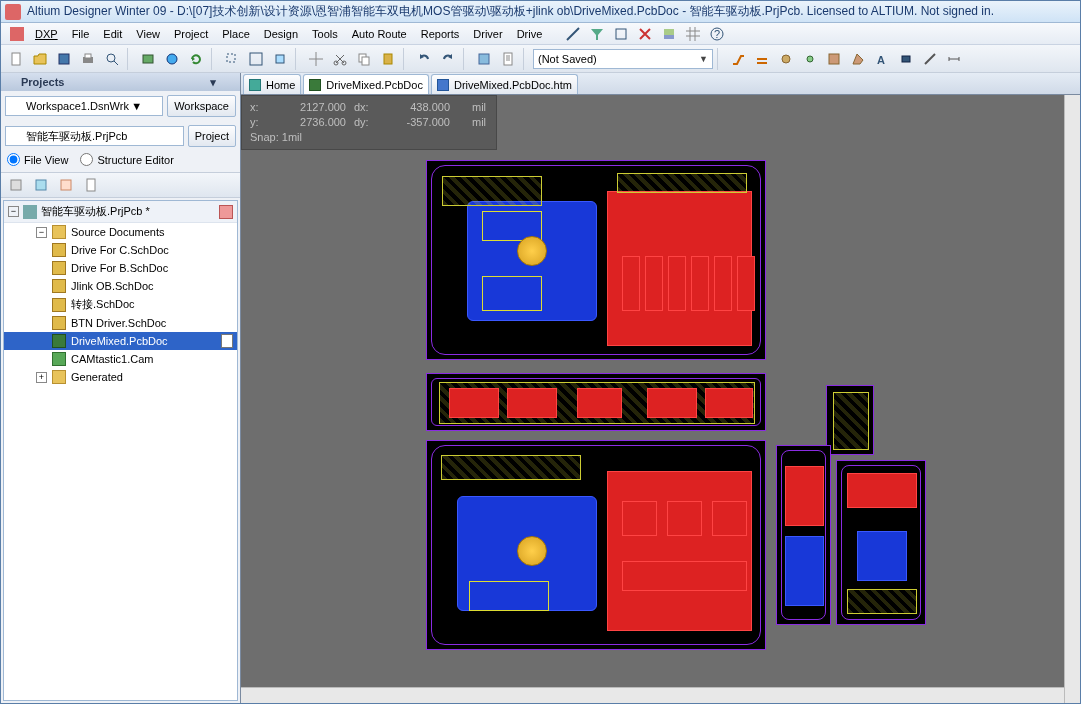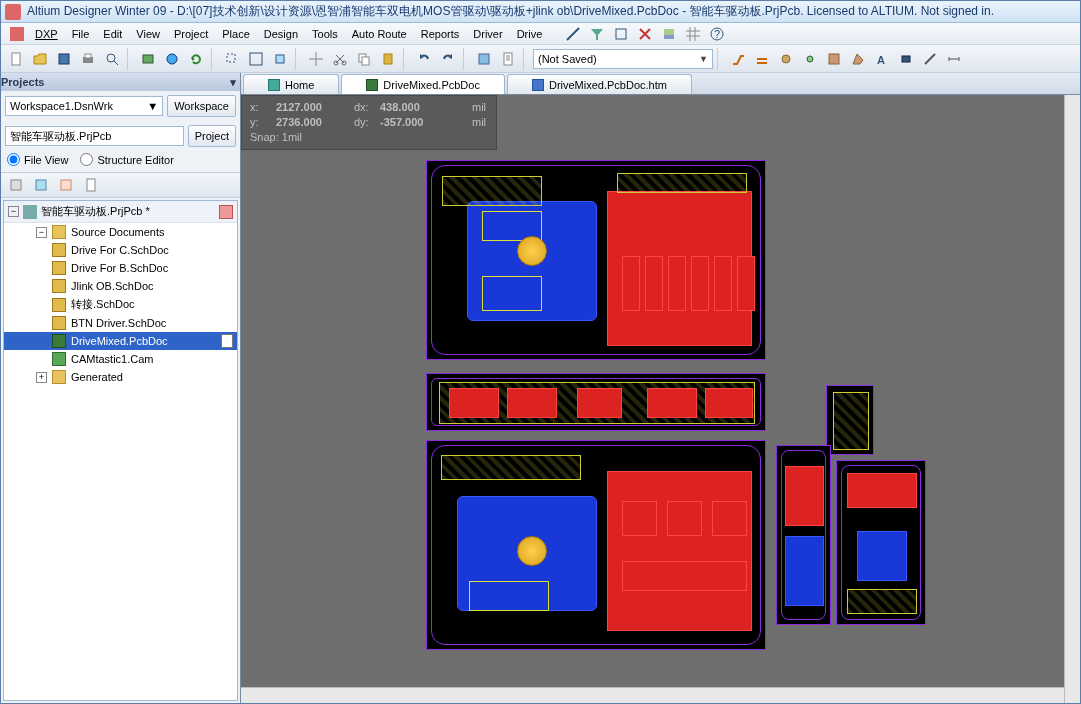--- a/index.html
+++ b/index.html
@@ -14,24 +14,24 @@
 .menubar .sep { width: 10px; }
 .menubar .tbicon { width:16px; height:16px; margin:0 2px; display:inline-flex; align-items:center; justify-content:center; border:1px solid transparent;}
 .menubar .tbicon svg { pointer-events:none;}
 .toolbar { height: 28px; background: linear-gradient(#f3f6fa,#dfe6ef); border-bottom: 1px solid #c5cedb; display:flex; align-items:center; padding:0 4px; gap:2px;}
 .tbtn { width:22px; height:22px; display:flex; align-items:center; justify-content:center; border:1px solid transparent; border-radius:2px;}
 .tsep { width:6px; height:22px; border-left:1px solid #c5cedb; margin:0 2px;}
 .combo { height:20px; border:1px solid #9fb8d4; background:#fff; display:flex; align-items:center; padding:0 4px; min-width:120px;}
 .combo .arrow{margin-left:auto; font-size:9px; color:#444;}
 .body { flex:1; display:flex; min-height:0;}
 .side { width:240px; border-right:1px solid #7a8aa0; display:flex; flex-direction:column; background:#eef1f6;}
-.panelhdr { height:18px; background:linear-gradient(#d5dfee,#b9c8dd); padding:0 0; display:flex; align-items:center; font-weight:bold; color:#2a3a55;}
+.panelhdr { height:18px; background:linear-gradient(#d5dfee,#b9c8dd); padding:0 20px; display:flex; align-items:center; font-weight:bold; color:#2a3a55;}
 .panelhdr .xbtn{margin-left:auto;width:14px;height:14px;display:flex;align-items:center;justify-content:center;}
 .wrow{display:flex; gap:4px; padding:4px; align-items:center;}
-.wsel{flex:1; height:20px; border:1px solid #9fb8d4; background:#fff; display:flex; align-items:center; padding:0 4px;}
+.wsel{flex:1; height:20px; border:1px solid #9fb8d4; background:#fff; display:flex; align-items:center; padding:0 20px;}
 .btn{height:22px; padding:0 6px; border:1px solid #9fb8d4; background:linear-gradient(#fdfdfe,#e2e8f0); border-radius:2px; display:flex; align-items:center;}
 .radiorow{display:flex; gap:12px; padding:2px 6px 6px 6px; align-items:center;}
 .radiorow label{display:flex; align-items:center; gap:4px;}
 .minitb{height:26px; border-top:1px solid #c5cedb; border-bottom:1px solid #c5cedb; display:flex; align-items:center; padding:0 4px; gap:3px; background:linear-gradient(#f3f6fa,#dfe6ef);}
 .tree{flex:1; overflow:auto; background:#fff; border:1px solid #9fb8d4; margin:2px;}
 .treehdr{background:#eef2f8; padding:3px 4px; display:flex; align-items:center; gap:4px; border-bottom:1px solid #dde4ee;}
 .treehdr .ticon{width:14px;height:14px;background:#7aa; display:inline-block;}
 .treehdr .page{margin-left:auto;width:14px;height:14px;background:#e99;border:1px solid #b55;}
 .node{padding:2px 4px 2px 20px; display:flex; align-items:center; gap:5px; white-space:nowrap;}
 .node.d1{padding-left:32px;}
@@ -39,31 +39,31 @@
 .node .nicon{width:14px;height:14px; display:inline-block;}
 .ic-folder{background:#e8c35a;border:1px solid #b89030;}
 .ic-sch{background:#e0ba4a;border:1px solid #a07820;}
 .ic-pcb{background:#3a7a3a;border:1px solid #205020;}
 .ic-cam{background:#58a858;border:1px solid #307030;}
 .node.sel{background:#2e64c8; color:#fff;}
 .node .docicon{margin-left:auto;width:12px;height:14px;background:#fff;border:1px solid #777;}
 .exp{width:11px;height:11px;border:1px solid #888;display:inline-flex;align-items:center;justify-content:center;font-size:9px;line-height:1;}
 .main { flex:1; display:flex; flex-direction:column; background:#6e6e6e; min-width:0;}
 .doctabs{height:22px; background:linear-gradient(#e5ecf5,#d0dae8); display:flex; align-items:flex-end; padding:0 2px; gap:2px; border-bottom:1px solid #7a8aa0;}
-.doctab{height:20px; padding:0 24px; display:flex; align-items:center; gap:5px; background:linear-gradient(#fdfdfe,#e2e8f0); border:1px solid #9fb8d4; border-bottom:none; border-radius:3px 3px 0 0;}
+.doctab{height:20px; padding:0 5px; display:flex; align-items:center; gap:5px; background:linear-gradient(#fdfdfe,#e2e8f0); border:1px solid #9fb8d4; border-bottom:none; border-radius:3px 3px 0 0;}
 .doctab .dicon{width:12px;height:12px;}
 .doctab.home .dicon{background:#4a9; border:1px solid #277;}
 .doctab.pcb .dicon{background:#3a7a3a;border:1px solid #205020;}
 .doctab.htm .dicon{background:#47c;border:1px solid #259;}
 .doctab.active{background:#fff;}
 .canvaswrap{flex:1; position:relative; overflow:hidden;}
 .hud{position:absolute; left:0; top:0; background:#5a5a5a; color:#bfbfbf; padding:4px 10px 4px 8px; font-family:Consolas,monospace; font-size:12px; line-height:1.35; border:1px solid #484848;}
 .hud .row{display:flex; gap:8px;}
 .hud .lbl{width:18px;}
-.hud .val{width:70px; font-weight:bold;}
+.hud .val{width:70px; text-align:right;}
 .hud .unit{margin-left:14px;}
 .pcbarea{position:absolute; inset:0; background:#6e6e6e;}
 .board{position:absolute; background:#000; border:1px solid #8a2be2;}
 .board .outline{position:absolute; inset:4px; border:1px solid #8a2be2; border-radius:14px;}
 .board .silkzone{position:absolute; border:1px solid #cccc33; background:repeating-linear-gradient(45deg,rgba(204,204,51,.18) 0 4px,transparent 4px 8px);}
 .board .copper{position:absolute; background:#d22; border:1px solid #f44;}
 .board .bluecu{position:absolute; background:#1838d8; border:1px solid #3a58ff;}
 .board .comp{position:absolute; border:1px solid #dd3; }
 .logo{position:absolute; width:30px;height:30px;border-radius:50%;background:radial-gradient(#ffcf4a,#d6a020);border:1px solid #aa7700;}
 .sidebar-right-scroll{position:absolute;right:0;top:0;bottom:0;width:16px;background:#e8e8e8;border-left:1px solid #bbb;}

